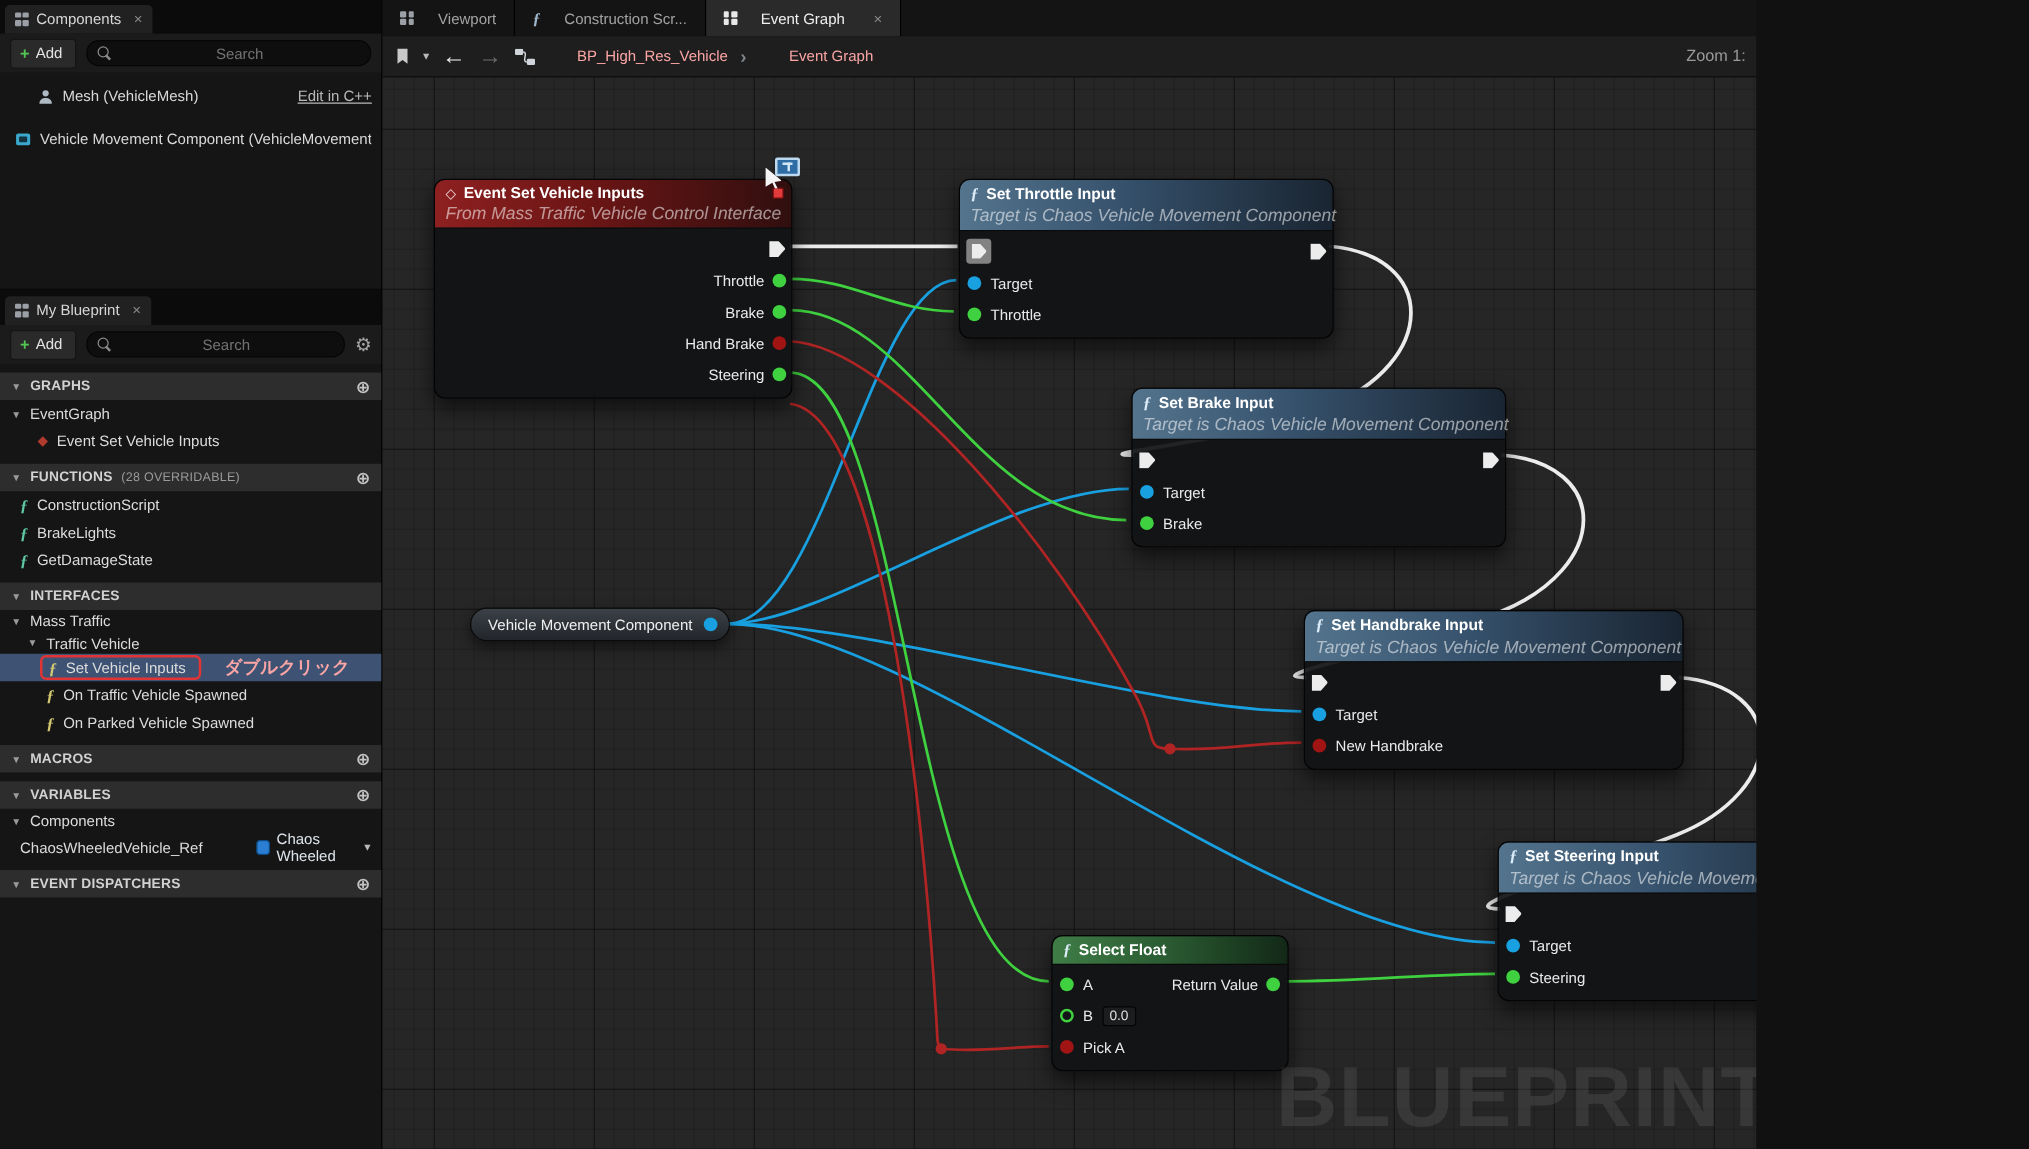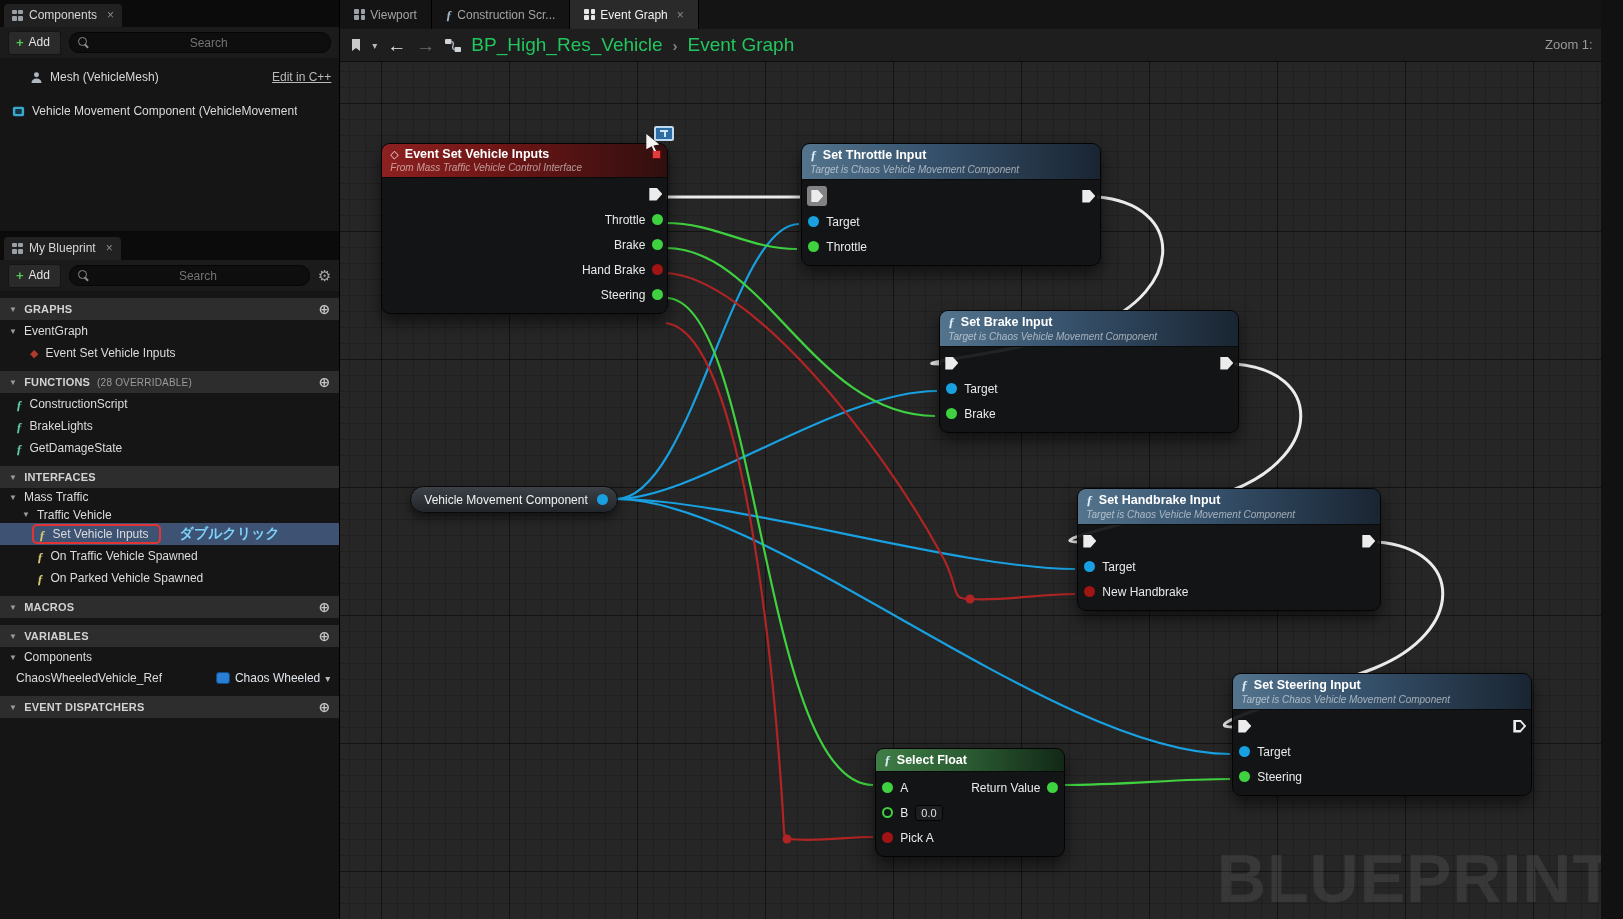--- a/index.html
+++ b/index.html
@@ -1,18 +1,18 @@
 <!DOCTYPE html>
 <html><head>
 <meta charset="utf-8">
 <style>
   * { margin:0; padding:0; box-sizing:border-box; }
   html,body { width:1623px; height:919px; background:#111; overflow:hidden;
     font-family:"Liberation Sans","DejaVu Sans",sans-serif; }
-  .app { display:flex; width:1601px; height:919px; }
+  .app { display:flex; width:1405px; height:919px; }
 
   
   .left { width:345px; display:flex; flex-direction:column; background:#151515; border-right:1px solid #000; }
   .panel { display:flex; flex-direction:column; }
   .panel.components { height:233px; border-bottom:2px solid #0a0a0a; }
   .panel.myblueprint { flex:1; }
 
   .panel-tabbar { height:27px; background:#0b0b0b; display:flex; align-items:flex-end; padding-left:4px; }
   .panel-tab { display:flex; align-items:center; gap:6px; background:#212121; border-radius:4px 4px 0 0;
     padding:4px 8px 5px 8px; font-size:12px; color:#d6d6d6; }
@@ -48,41 +48,41 @@
   .brow { height:22px; display:flex; align-items:center; gap:7px; padding:0 9px; font-size:12px; color:#dcdcdc; position:relative; }
   .brow .tri { font-size:8px; color:#9b9b9b; }
   .ficon { font-family:"Liberation Serif","DejaVu Serif",serif; font-style:italic; font-weight:bold; font-size:13px; line-height:1; }
   .ficon.fn { color:#5fc8a7; }
   .ficon.iface { color:#d3c871; }
   .evt-dia { color:#b03a2e; font-size:11px; line-height:1; }
 
   .brow.selected { background:#3e5374; }
   .outlined { display:inline-flex; align-items:center; gap:7px; border:2px solid #e23434; border-radius:5px;
     padding:1px 10px 1px 5px; margin-left:-5px; }
-  .annot { color:#7dd3fc; font-weight:bold; font-size:14px; margin-left:12px; white-space:nowrap; }
+  .annot { color:#fca5a5; font-weight:bold; font-size:14px; margin-left:12px; white-space:nowrap; }
 
   .var-type { margin-left:auto; display:flex; align-items:center; gap:5px; color:#dfe5ec; font-size:12px;padding-left:36px; }
   .class-chip { width:14px; height:12px; border-radius:3px; background:#2a7fd4; border:1px solid #0e4c86; }
   .chev { color:#b9b9b9; font-size:10px; }
 
   
   .right { width:1278px; display:flex; flex-direction:column; }
   .doc-tabs { height:29px; background:#141414; display:flex; align-items:stretch; }
-  .dtab { display:flex; align-items:center; gap:5px; padding:0 14px; font-size:12px; color:#a3a3a3;
+  .dtab { display:flex; align-items:center; gap:19px; padding:0 14px; font-size:12px; color:#a3a3a3;
     border-right:1px solid #000; cursor:pointer; }
   .dtab.active { background:#2a2a2a; color:#f0f0f0; }
   .gicon { display:grid; grid-template-columns:1fr 1fr; gap:1.5px; width:11px; height:11px; flex:none; }
   .gicon span { background:#9aa0a6; border-radius:1px; }
   .dtab.active .gicon span { background:#e8e8e8; }
 
   .gtoolbar { height:33px; background:#1e1e1e; border-bottom:1px solid #0d0d0d; display:flex; align-items:center;
     gap:10px; padding:0 10px; position:relative; }
   .nav-arrow { font-size:19px; line-height:1; font-weight:bold; cursor:pointer; }
   .nav-back { color:#e9e9e9; } .nav-fwd { color:#6c6c6c; }
-  .crumb { color:#22c55e; font-size:19px; }
+  .crumb { color:#fca5a5; font-size:12px;margin-left:24px; }
   .crumb-sep { color:#7d848b; font-size:15px; font-weight:bold; }
   .zoom { position:absolute; right:0; top:8px; color:#9a9a9a; font-size:13px; width:56px; overflow:hidden; white-space:nowrap; }
 
   .canvas { position:relative; flex:1; overflow:hidden; background-color:#262626;
     background-image:
       linear-gradient(rgba(0,0,0,0.40) 1px, transparent 1px),
       linear-gradient(90deg, rgba(0,0,0,0.40) 1px, transparent 1px),
       linear-gradient(rgba(0,0,0,0.16) 1px, transparent 1px),
       linear-gradient(90deg, rgba(0,0,0,0.16) 1px, transparent 1px);
     background-size:128px 128px,128px 128px,16px 16px,16px 16px;
@@ -91,21 +91,21 @@
   svg.wires { position:absolute; left:0; top:0; }
 
   
   .node { position:absolute; background:rgba(17,19,21,0.93); border:1px solid #040404; border-radius:9px;
     box-shadow:0 8px 16px rgba(0,0,0,0.55); color:#e3e3e3; font-size:12px; }
   .node-header { border-radius:8px 8px 0 0; padding:3px 10px 4px 8px; border-bottom:1px solid #0a0a0a; position:relative; }
   .hdr-event { background:linear-gradient(90deg,#8e2020 0%,#6a1515 45%,rgba(52,14,14,0.9) 100%); }
   .hdr-func  { background:linear-gradient(90deg,#54748e 0%,#35506a 45%,rgba(26,38,52,0.92) 100%); }
   .hdr-select{ background:linear-gradient(90deg,#3f7d46 0%,#2a5a31 50%,rgba(18,42,23,0.92) 100%); padding:3px 10px 3px 8px; }
   .node-title { display:flex; align-items:center; gap:6px; font-weight:bold; font-size:12.5px; color:#fff; white-space:nowrap; }
-  .node-sub { font-style:italic; font-size:10px; color:rgba(255,255,255,0.55); margin-top:1px; white-space:nowrap; }
+  .node-sub { font-style:italic; font-size:14px; color:rgba(255,255,255,0.55); margin-top:1px; white-space:nowrap; }
   .hdr-icn { font-size:11px; color:#f2dede; }
   .hdr-ficn { font-family:"Liberation Serif","DejaVu Serif",serif; font-style:italic; font-weight:bold; font-size:13px; color:#dcebf8; }
   .evt-flag { position:absolute; right:6px; top:6px; width:9px; height:9px; background:#e13b3b; border:1px solid #6d0d0d; border-radius:1px; }
 
   .node-body { padding:3px 0 6px 0; }
   .prow { display:flex; align-items:center; gap:7px; height:25px; padding:0 6px; }
   .prow.out { justify-content:flex-end; padding-right:4px; }
   .prow.execrow { height:26px; justify-content:space-between; padding:0 5px; }
   .prow.execrow.onlyout { justify-content:flex-end; }
   .pin-label { color:#eaeaea; font-size:12px; white-space:nowrap; }

